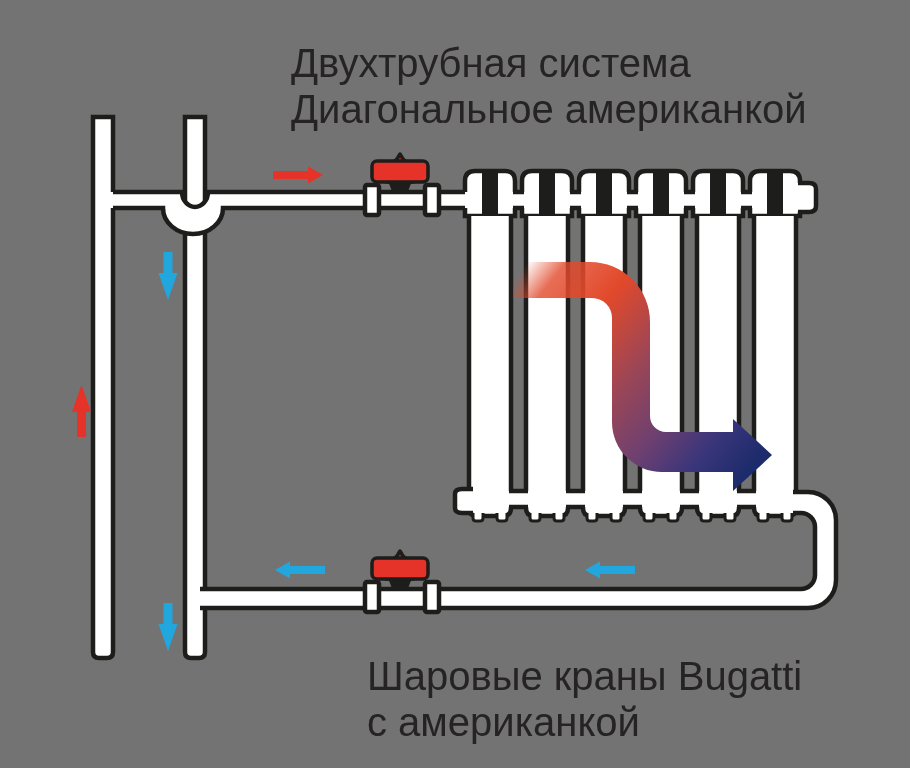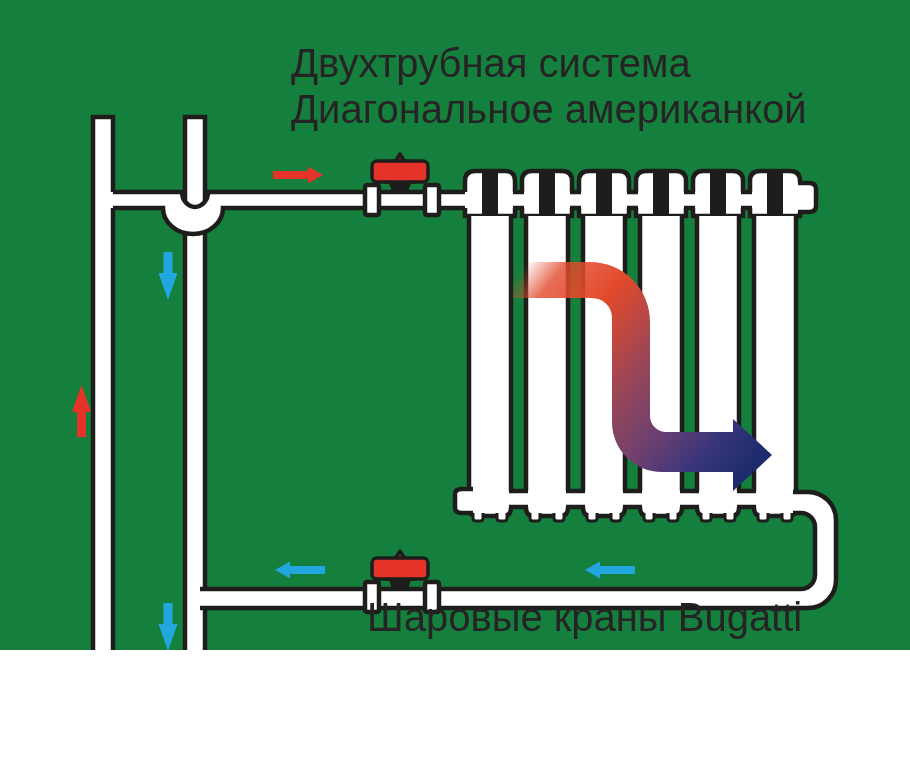--- a/index.html
+++ b/index.html
@@ -2,21 +2,21 @@
 <html style="--c-line: #1d1d1b; --c-text: #262324; --c-hot_red: #e5332a; --c-cold_blue: #21a7de; --c-grad_red: #e2492b; --c-grad_plum: #9b4656; --c-grad_purple: #6e4070; --c-grad_indigo: #39357b; --c-grad_navy: #1c2b6b;"><head>
 <meta charset="utf-8">
 <style>
   :root{
     --c-line:#1d1d1b; --c-text:#262324;
     --c-hot_red:#e5332a; --c-cold_blue:#21a7de;
     --c-grad_red:#e2492b; --c-grad_plum:#9b4656; --c-grad_purple:#6e4070;
     --c-grad_indigo:#39357b; --c-grad_navy:#1c2b6b;
   }
   html,body{margin:0;padding:0;background:#fff;}
-  .stage{position:relative;width:910px;height:650px;background:#15803d;overflow:hidden;}
+  .stage{position:relative;width:910px;height:768px;background:#737373;overflow:hidden;}
   svg{position:absolute;left:0;top:0;}
   .ln{fill:none;stroke:var(--c-line);stroke-width:4.5;}
   .shape{fill:#fff;stroke:var(--c-line);stroke-width:4.5;}
   .fillw{fill:#fff;}
   .dark{fill:var(--c-line);}
   .red{fill:var(--c-hot_red);}
   .blue{fill:var(--c-cold_blue);}
   .valve{fill:var(--c-hot_red);stroke:var(--c-line);stroke-width:3.5;stroke-linejoin:round;}
   .thin{stroke-width:3;}
   .txt{position:absolute;font-family:"Liberation Sans",sans-serif;font-size:40px;
@@ -144,17 +144,18 @@
   <path class="blue" d="M 585 570 L 600 561.5 V 566 H 635 V 574 H 600 V 578.5 Z"></path>
 
   <path fill="url(#flowGrad)" d="M 513 262 H 590 A 60 60 0 0 1 650 322 V 416 A 16 16 0 0 0 666 432 H 733 V 419 L 772 455 L 733 491 V 472 H 662 A 50 50 0 0 1 612 422 V 318 A 20 20 0 0 0 592 298 H 513 Z"></path>
 </svg>
 
 <div class="txt" style="left:291px;top:40px;">
   <div>Двухтрубная система</div>
   <div>Диагональное американкой</div>
 </div>
 
-<div class="txt" style="left:367px;top:594px;">
+<div class="txt" style="left:367px;top:653px;">
   <div>Шаровые краны Bugatti</div>
+  <div>с американкой</div>
 </div>
 
 </div>
 
 </body></html>

